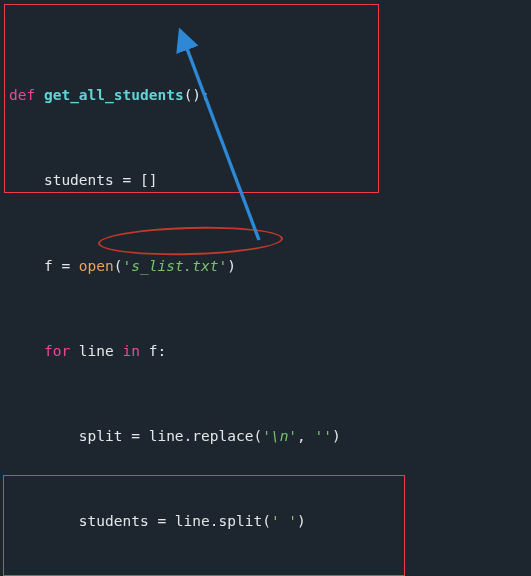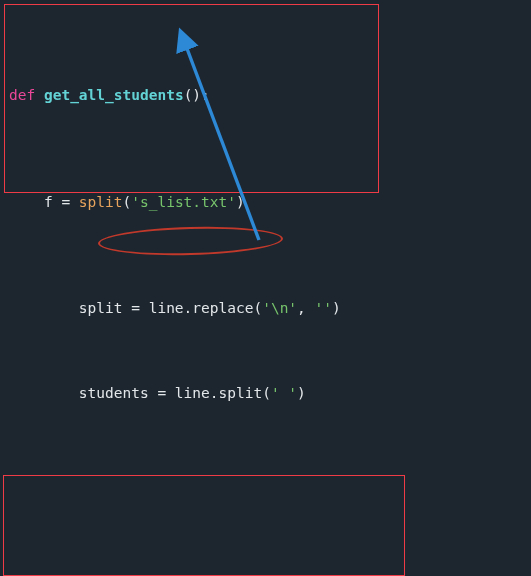--- a/index.html
+++ b/index.html
@@ -19,21 +19,21 @@
     white-space:pre;
     color:#e3e7ea;
     letter-spacing:0px;
   }
   .ln{height:21.3px;padding-left:9px;box-sizing:border-box;}
 
   
   .kw   {color:#ec4899;}          
   .fn   {color:#63d3d6;font-weight:bold;}   
   .bi   {color:#e8a45c;}          
-  .str  {color:#77c46c;}          
+  .str  {color:#77c46c;font-style:italic;}          
   .pln  {color:#e3e7ea;}
   .redbox{
     position:absolute;
     border:1.3px solid #ef3b46;
     box-sizing:border-box;
     background:transparent;
   }
   .ellipse{
     position:absolute;
     border:2px solid #c0392b;
@@ -46,23 +46,25 @@
 </head>
 <body>
 
 <div id="root">
 
   <div class="code">
 
     
     <div class="ln"><span class="kw">def</span><span class="pln"> </span><span class="fn">get_all_students</span><span class="pln">():</span></div>
     
+    <div class="ln"><span class="pln">    students = []</span></div>
     
-    <div class="ln"><span class="pln">    f = </span><span class="bi">split</span><span class="pln">(</span><span class="str">'s_list.txt'</span><span class="pln">)</span></div>
+    <div class="ln"><span class="pln">    f = </span><span class="bi">open</span><span class="pln">(</span><span class="str">'s_list.txt'</span><span class="pln">)</span></div>
     
+    <div class="ln"><span class="pln">    </span><span class="kw">for</span><span class="pln"> line </span><span class="kw">in</span><span class="pln"> f:</span></div>
     
     <div class="ln"><span class="pln">        split = line.replace(</span><span class="str">'\n'</span><span class="pln">, </span><span class="str">''</span><span class="pln">)</span></div>
     
     <div class="ln"><span class="pln">        students = line.split(</span><span class="str">' '</span><span class="pln">)</span></div>
     
     
     
     
     
     

